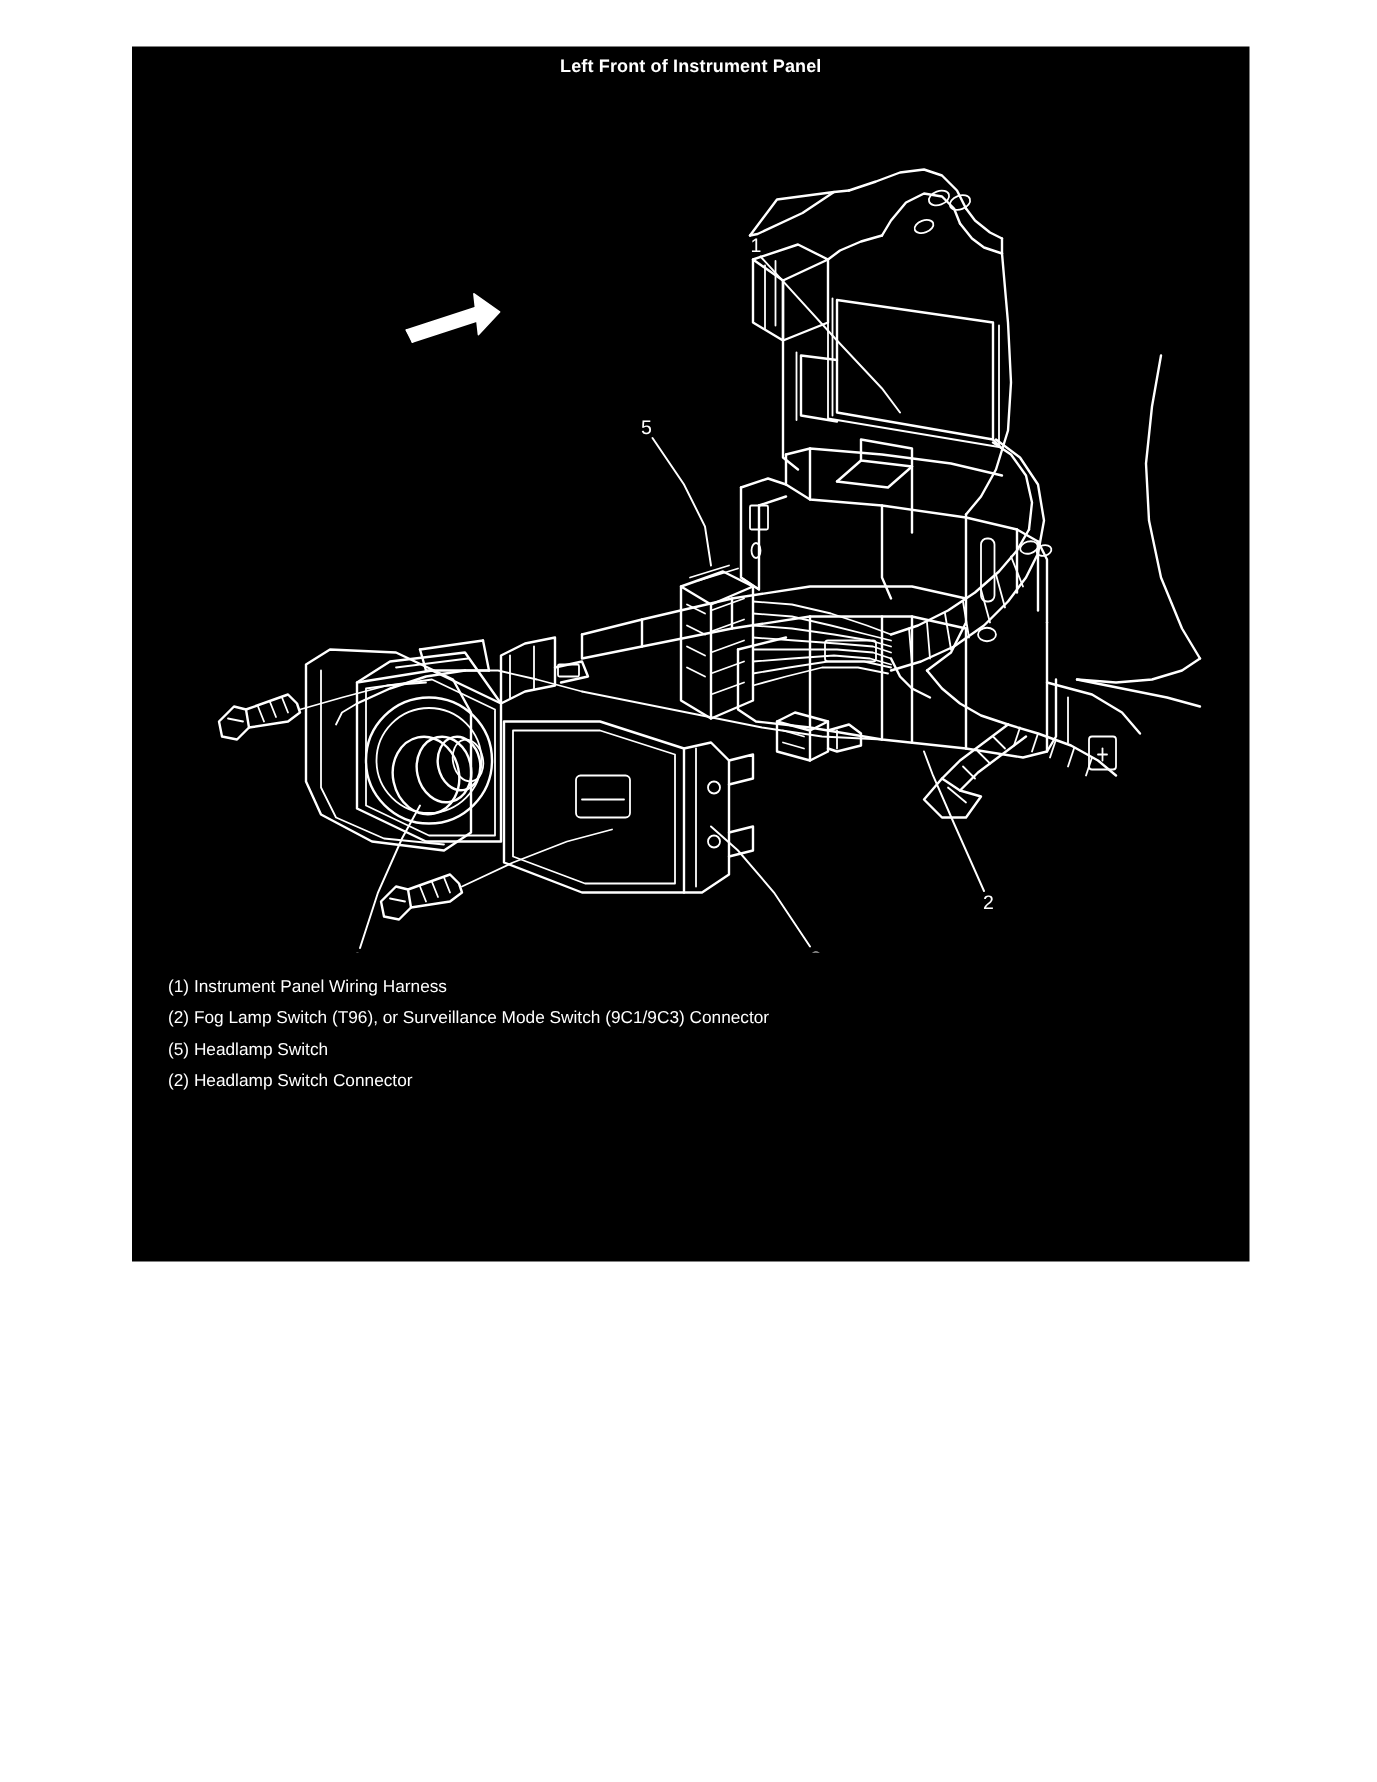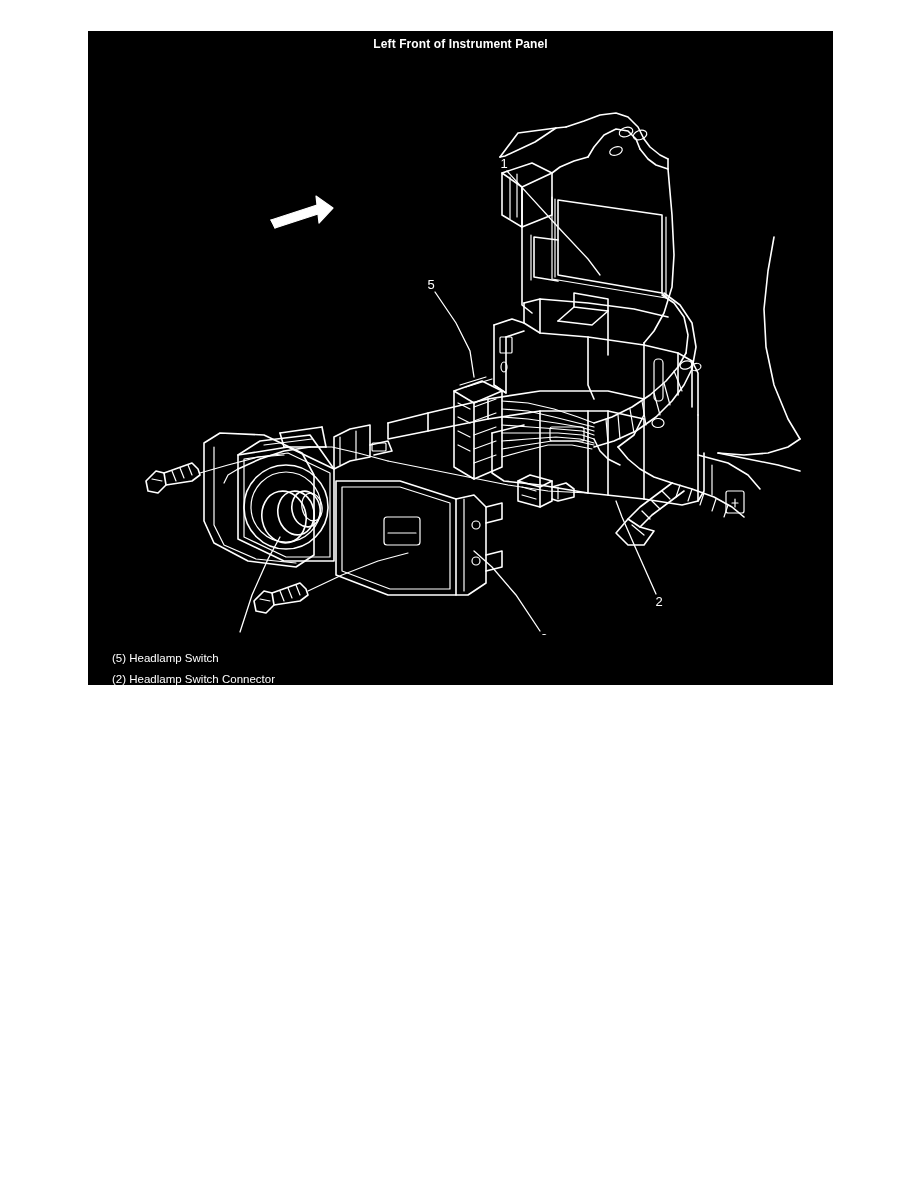--- a/index.html
+++ b/index.html
@@ -19,21 +19,21 @@
     left: 0; top: 0;
     width: 918px;
     height: 1188px;
     background: #ffffff;
   }
   #figure-panel {
     position: absolute;
     left: 88px;
     top: 31px;
     width: 745px;
-    height: 654px;
+    height: 810px;
     background: #000000;
   }
   #figure-title {
     position: absolute;
     left: 0;
     top: 6px;
     width: 745px;
     text-align: center;
     color: #ffffff;
     font-size: 12px;
@@ -326,18 +326,20 @@
           <text class="callout-text" x="343" y="234" text-anchor="middle">5</text>
           <text class="callout-text" x="571" y="551" text-anchor="middle">2</text>
           <text class="callout-text" x="456" y="588" text-anchor="middle">3</text>
           <text class="callout-text" x="149" y="589" text-anchor="middle">4</text>
         </g>
 
       </svg>
     </div>
 
     <div id="legend">
+      <div class="legend-line">(1) Instrument Panel Wiring Harness</div>
+      <div class="legend-line">(2) Fog Lamp Switch (T96), or Surveillance Mode Switch (9C1/9C3) Connector</div>
       <div class="legend-line">(5) Headlamp Switch</div>
       <div class="legend-line">(2) Headlamp Switch Connector</div>
     </div>
 
   </div>
 </div>
 
 </body></html>

